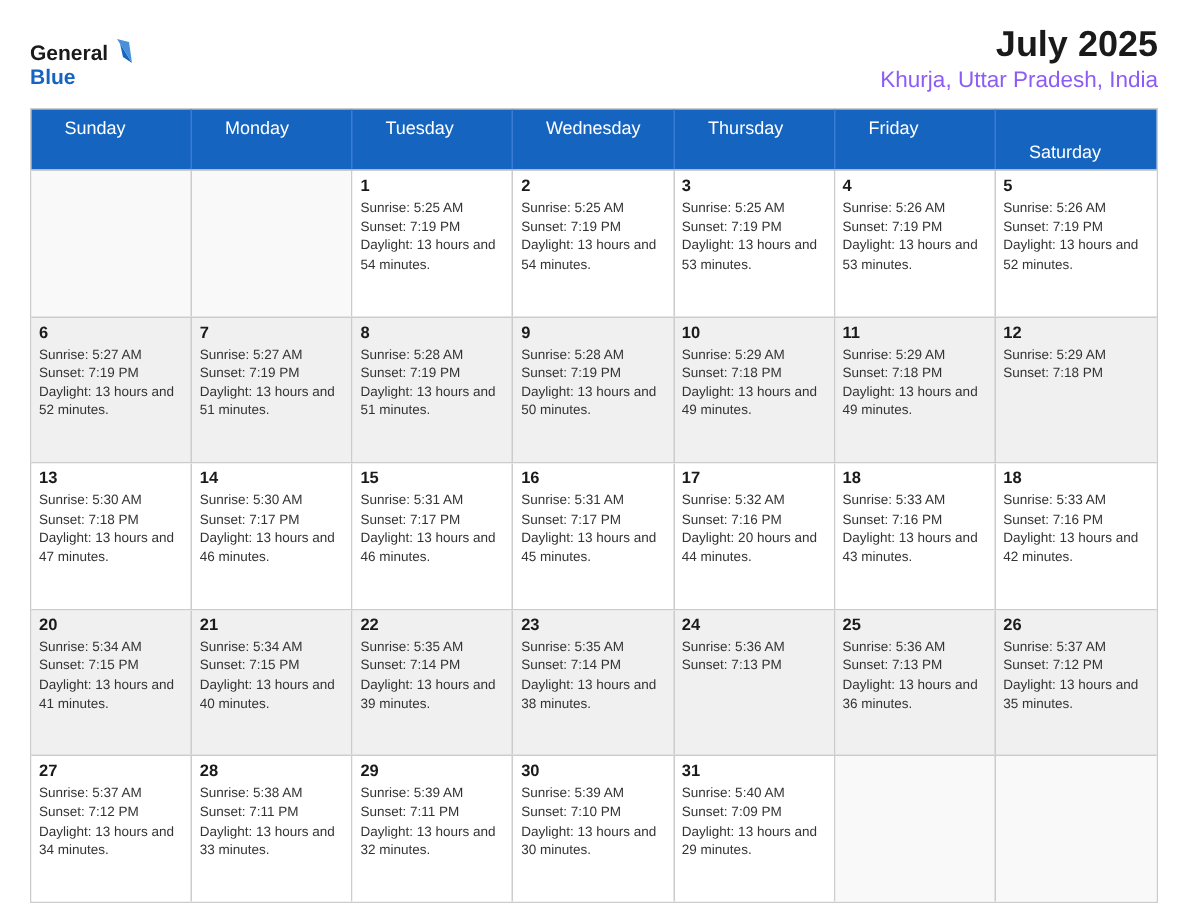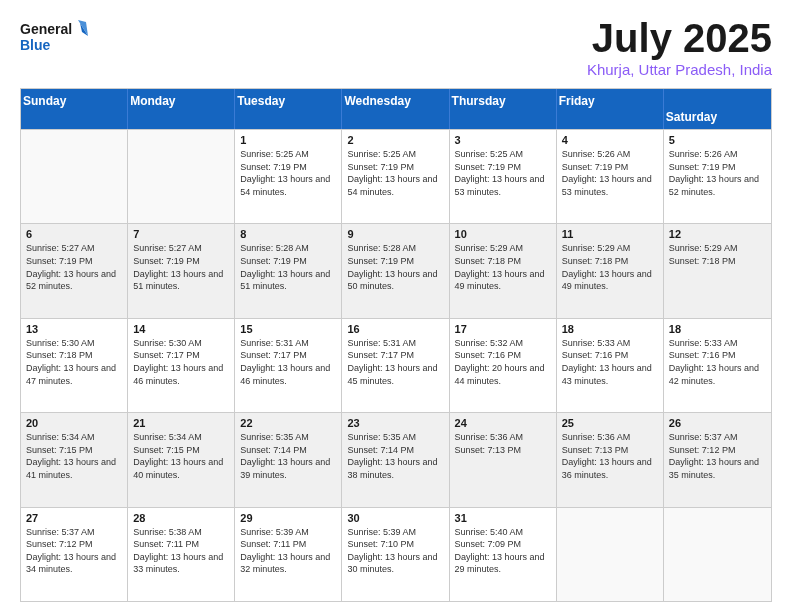--- a/index.html
+++ b/index.html
@@ -13,33 +13,33 @@
     .page {
       width: 792px;
       height: 612px;
       padding: 18px 20px 10px 20px;
       display: flex;
       flex-direction: column;
     }
     .header {
       display: flex;
       justify-content: space-between;
-      align-items: flex-start;
+      align-items: flex-end;
       margin-bottom: 10px;
     }
     .logo {
       display: flex;
       align-items: center;
       gap: 4px;
     }
     .title-block {
       text-align: right;
     }
     .month-title {
-      font-size: 40px;
+      font-size: 24px;
       font-weight: bold;
       color: #1a1a1a;
       line-height: 1;
     }
     .location {
       font-size: 15px;
       color: #8b5cf6;
       margin-top: 3px;
     }
     .calendar {
@@ -49,22 +49,22 @@
       border: 1px solid #ccc;
     }
     .cal-header {
       display: grid;
       grid-template-columns: repeat(7, 1fr);
       background: #1565c0;
     }
     .cal-header-cell {
       color: #fff;
       font-size: 12px;
-      font-weight: bold;
-      padding: 5px 2px;
+      font-weight: normal;
+      padding: 5px 22px;
       text-align: left;
       border-right: 1px solid #3a7bd5;
     }
     .cal-header-cell:last-child {
       border-right: none;
       margin-top: 16px;
     }
     .cal-body {
       flex: 1;
       display: flex;

